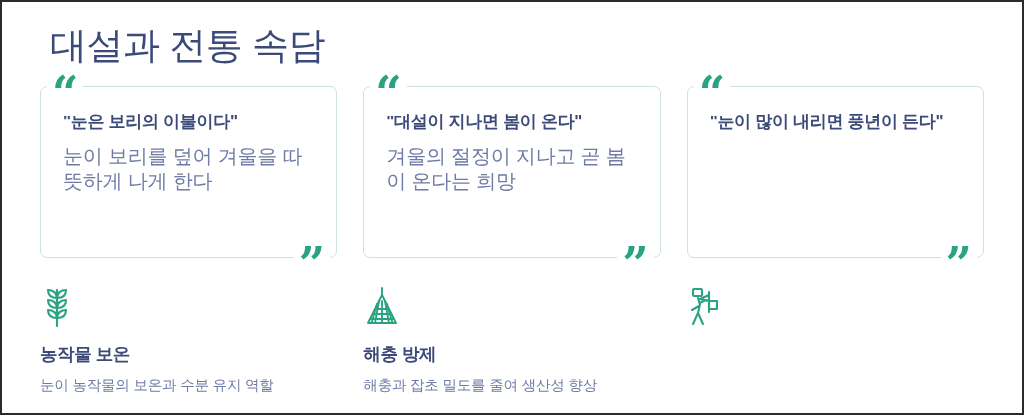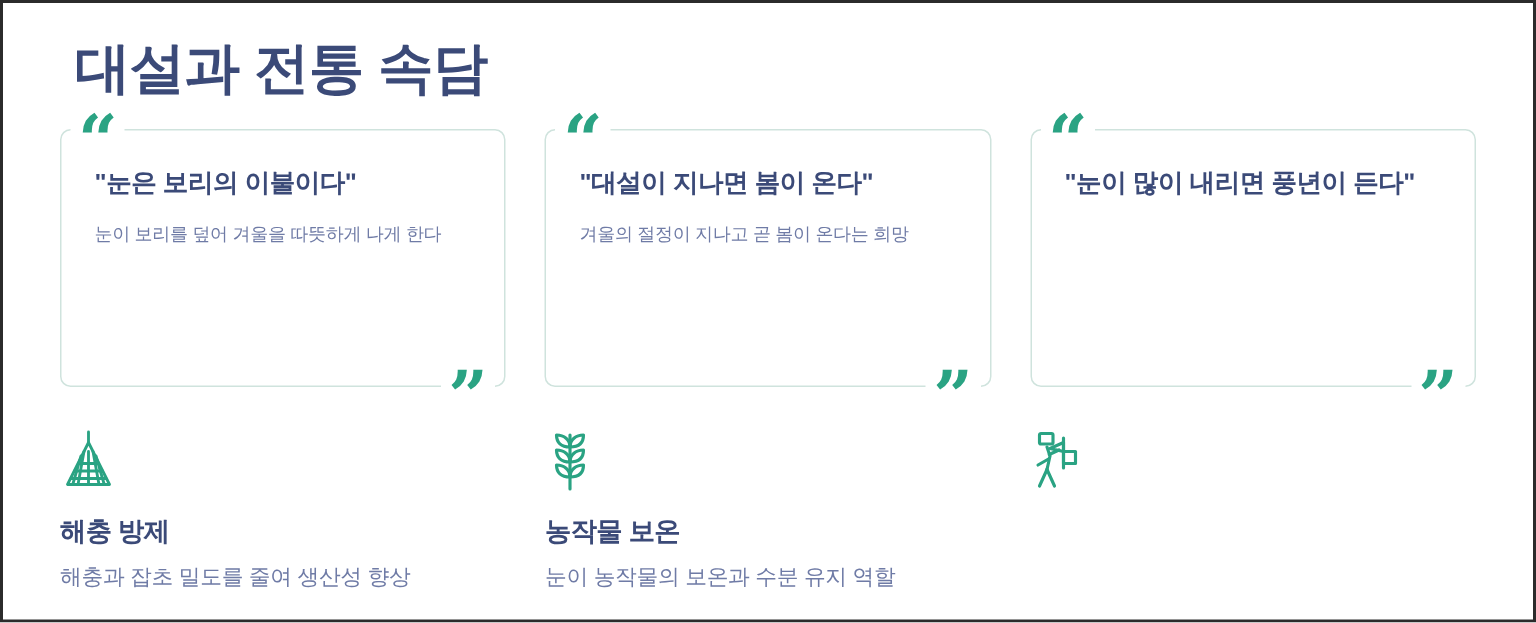--- a/index.html
+++ b/index.html
@@ -31,21 +31,21 @@
     box-sizing: border-box;
     padding: 18px 30px 0 30px;
   }
 
   
   .page-title {
     margin: 0;
     padding: 0 0 0 18px;
     font-size: 37px;
     line-height: 52px;
-    font-weight: 700;
+    font-weight: 400;
     letter-spacing: -0.5px;
     color: #3b4a78;
   }
 
   
   .quote-row {
     display: flex;
     gap: 26px;
     margin-top: 14px;
     padding: 0 8px;
@@ -86,21 +86,21 @@
     margin: 0 0 10px 0;
     font-size: 17px;
     line-height: 25px;
     font-weight: 700;
     color: #3b4a78;
     letter-spacing: -0.3px;
   }
 
   .quote-desc {
     margin: 0;
-    font-size: 12px;
+    font-size: 20px;
     line-height: 25px;
     color: #6f7ba6;
     letter-spacing: -0.2px;
   }
 
   
   .benefit-row {
     display: flex;
     gap: 26px;
     margin-top: 28px;
@@ -165,20 +165,36 @@
 
       <div class="quote-card">
         <span class="quote-mark open">“</span>
         <p class="quote-text">"눈이 많이 내리면 풍년이 든다"</p>
         <span class="quote-mark close">”</span>
       </div>
 
     </div>
 
     <div class="benefit-row">
+
+      <div class="benefit">
+        <span class="benefit-icon">
+          <svg width="34" height="42" viewBox="0 0 34 42" fill="none" stroke="#2aa383" stroke-width="2.1" stroke-linecap="round" stroke-linejoin="round">
+            <line x1="17" y1="4" x2="17" y2="40"></line>
+            <path d="M17 12 C 11 12, 8 9, 8 4 C 13 4, 17 7, 17 12 Z"></path>
+            <path d="M17 12 C 23 12, 26 9, 26 4 C 21 4, 17 7, 17 12 Z"></path>
+            <path d="M17 22 C 11 22, 8 19, 8 14 C 13 14, 17 17, 17 22 Z"></path>
+            <path d="M17 22 C 23 22, 26 19, 26 14 C 21 14, 17 17, 17 22 Z"></path>
+            <path d="M17 32 C 11 32, 8 29, 8 24 C 13 24, 17 27, 17 32 Z"></path>
+            <path d="M17 32 C 23 32, 26 29, 26 24 C 21 24, 17 27, 17 32 Z"></path>
+          </svg>
+        </span>
+        <h2 class="benefit-title">농작물 보온</h2>
+        <p class="benefit-desc">눈이 농작물의 보온과 수분 유지 역할</p>
+      </div>
 
       <div class="benefit">
         <span class="benefit-icon">
           <svg width="38" height="42" viewBox="0 0 38 42" fill="none" stroke="#2aa383" stroke-width="1.9" stroke-linecap="round" stroke-linejoin="round">
             <line x1="19" y1="2" x2="19" y2="9"></line>
             <path d="M19 9 L5 37 L33 37 Z"></path>
             <line x1="12.3" y1="23" x2="25.7" y2="23"></line>
             <line x1="9.8" y1="28" x2="28.2" y2="28"></line>
             <line x1="7.4" y1="33" x2="30.6" y2="33"></line>
             <line x1="16" y1="15" x2="12" y2="37"></line>
@@ -187,36 +203,20 @@
             <line x1="14" y1="18" x2="8.5" y2="37"></line>
             <line x1="24" y1="18" x2="29.5" y2="37"></line>
           </svg>
         </span>
         <h2 class="benefit-title">해충 방제</h2>
         <p class="benefit-desc">해충과 잡초 밀도를 줄여 생산성 향상</p>
       </div>
 
       <div class="benefit">
         <span class="benefit-icon">
-          <svg width="34" height="42" viewBox="0 0 34 42" fill="none" stroke="#2aa383" stroke-width="2.1" stroke-linecap="round" stroke-linejoin="round">
-            <line x1="17" y1="4" x2="17" y2="40"></line>
-            <path d="M17 12 C 11 12, 8 9, 8 4 C 13 4, 17 7, 17 12 Z"></path>
-            <path d="M17 12 C 23 12, 26 9, 26 4 C 21 4, 17 7, 17 12 Z"></path>
-            <path d="M17 22 C 11 22, 8 19, 8 14 C 13 14, 17 17, 17 22 Z"></path>
-            <path d="M17 22 C 23 22, 26 19, 26 14 C 21 14, 17 17, 17 22 Z"></path>
-            <path d="M17 32 C 11 32, 8 29, 8 24 C 13 24, 17 27, 17 32 Z"></path>
-            <path d="M17 32 C 23 32, 26 29, 26 24 C 21 24, 17 27, 17 32 Z"></path>
-          </svg>
-        </span>
-        <h2 class="benefit-title">농작물 보온</h2>
-        <p class="benefit-desc">눈이 농작물의 보온과 수분 유지 역할</p>
-      </div>
-
-      <div class="benefit">
-        <span class="benefit-icon">
           <svg width="40" height="42" viewBox="0 0 40 42" fill="none" stroke="#2aa383" stroke-width="2.1" stroke-linecap="round" stroke-linejoin="round">
             <rect x="6" y="3" width="9" height="7" rx="1"></rect>
             <path d="M13 13 L22 9 L22 15 Z"></path>
             <line x1="22" y1="6" x2="22" y2="26"></line>
             <rect x="22" y="15" width="8" height="8"></rect>
             <path d="M11 12 L13 18 L11 27"></path>
             <path d="M11 27 L6 38"></path>
             <path d="M11 27 L16 38"></path>
             <path d="M12.5 17 L19 14"></path>
             <path d="M12 20 L5 24"></path>

